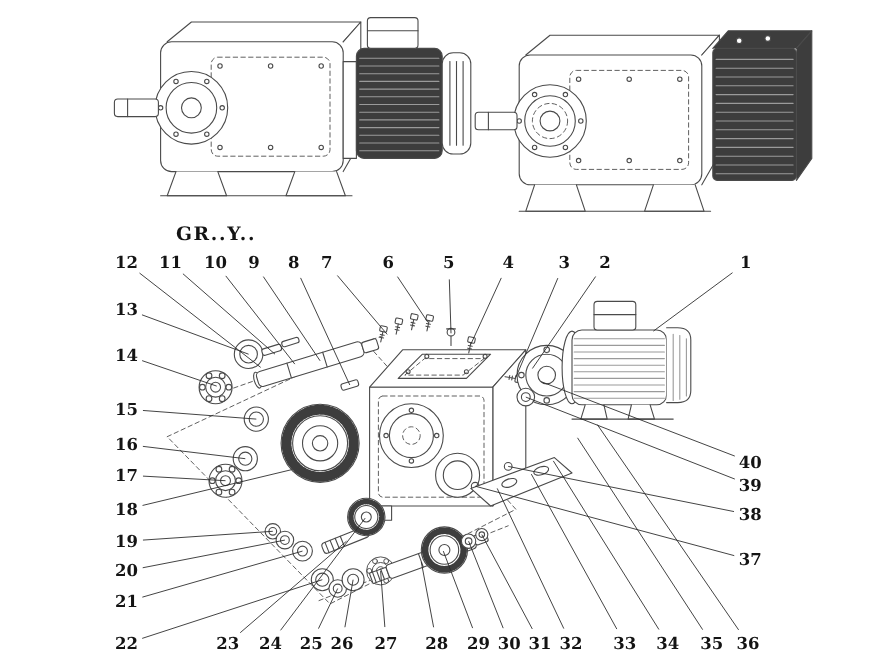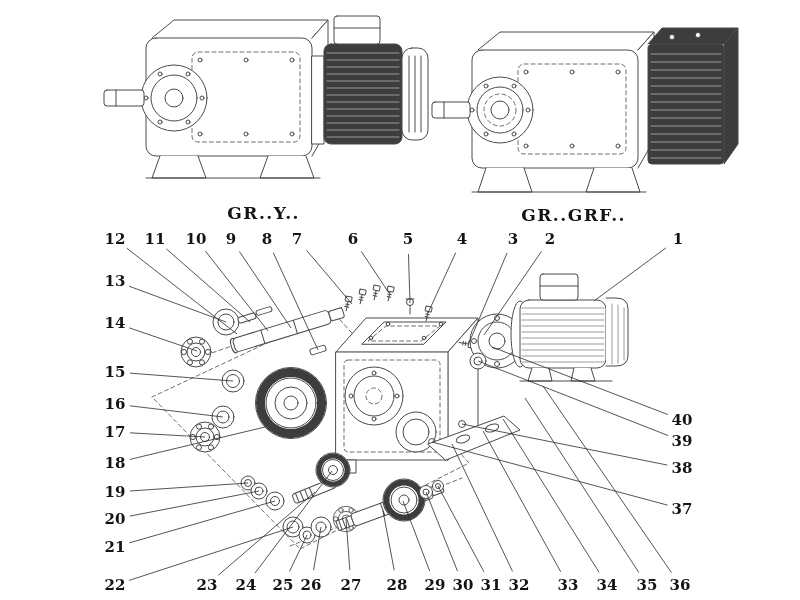--- a/index.html
+++ b/index.html
@@ -25,21 +25,21 @@
     paint-order:stroke;
     stroke:#fff;stroke-width:3px;
   }
   .fig-label{
     position:absolute;
     font-family:"DejaVu Serif",serif;
     font-weight:bold;
     font-size:17px;
     letter-spacing:1.5px;
     color:var(--text,#111);
-    text-align:right;
+    text-align:left;
     width:140px;
   }
   #label-left{left:160px;top:203px}
   #label-right{left:486px;top:205px}
 </style>
 </head>
 <body>
 
 <div id="stage">
 <svg width="800" height="600" viewBox="0 0 800 600">
@@ -439,14 +439,13 @@
         <text x="647" y="590" class="callout-num">35</text>
         <text x="680" y="590" class="callout-num">36</text>
         <text x="682" y="514" class="callout-num">37</text>
         <text x="682" y="473" class="callout-num">38</text>
         <text x="682" y="446" class="callout-num">39</text>
         <text x="682" y="425" class="callout-num">40</text>
       </g>
 </svg>
 
 <div class="fig-label" id="label-left">GR..Y..</div>
-<div class="fig-label" id="label-right">GR..GRF..</div>
 </div>
 
 </body></html>

